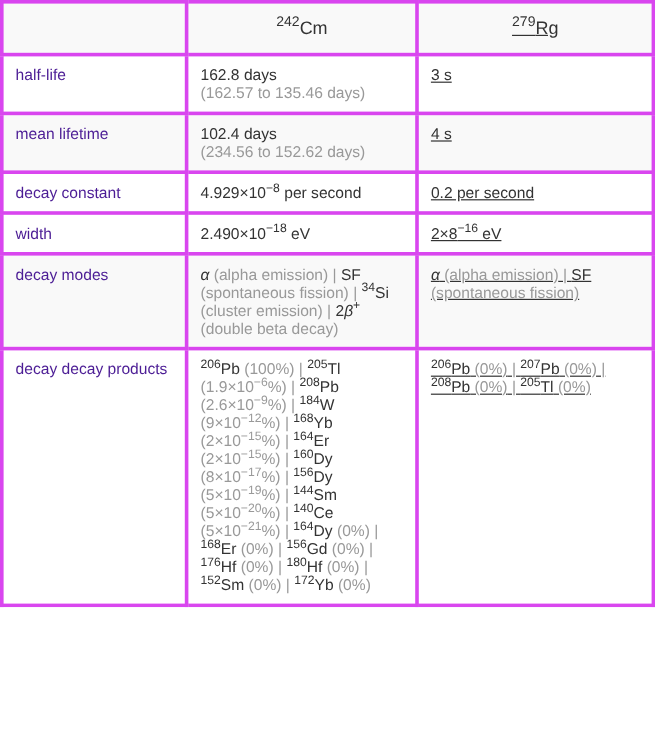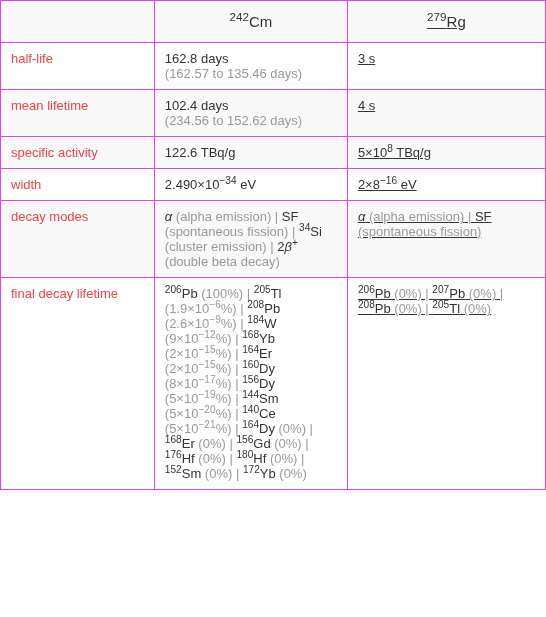--- a/index.html
+++ b/index.html
@@ -8,32 +8,32 @@
     background: #fff;
     font-family: Arial, sans-serif;
     font-size: 13px;
     color: #333;
   }
   .table {
     width: 546px;
     border-collapse: collapse;
   }
   .table td {
-    border: 1px solid #d946ef;
+    border: 3px solid #d946ef;
     padding: 8px 10px;
     vertical-align: top;
   }
   .table tr:first-child td {
     text-align: center;
     font-size: 15px;
     padding: 12px 10px;
   }
   .col-label {
     width: 150px;
-    color: #ef4444;
+    color: #4c1d95;
   }
   .col-1 { width: 190px; }
   .col-2 { width: 196px; text-decoration: underline; }
   .gray { color: #999; }
   .alt { background: #f9f9f9; }
   .sup { font-size: 0.78em; vertical-align: super; line-height: 0; }
   .ital { font-style: italic; }
 </style>
 </head>
 <body>
@@ -51,38 +51,38 @@
     <td class="col-1"><span>162.8 days</span><br><span class="gray">(162.57 to 135.46 days)</span></td>
     <td class="col-2">3 s</td>
   </tr>
 
   <tr class="alt">
     <td class="col-label">mean lifetime</td>
     <td class="col-1"><span>102.4 days</span><br><span class="gray">(234.56 to 152.62 days)</span></td>
     <td class="col-2">4 s</td>
   </tr>
 
+  <tr>
+    <td class="col-label">decay constant</td>
+    <td class="col-1"><span>4.929×10</span><span class="sup">−8</span><span> per second</span></td>
+    <td class="col-2">0.2 per second</td>
+  </tr>
 
-  <tr class="alt">
-    <td class="col-label">specific activity</td>
-    <td class="col-1">122.6 TBq/g</td>
-    <td class="col-2"><span>5×10</span><span class="sup">8</span><span> TBq/g</span></td>
-  </tr>
 
   <tr>
     <td class="col-label">width</td>
-    <td class="col-1"><span>2.490×10</span><span class="sup">−34</span><span> eV</span></td>
+    <td class="col-1"><span>2.490×10</span><span class="sup">−18</span><span> eV</span></td>
     <td class="col-2"><span>2×8</span><span class="sup">−16</span><span> eV</span></td>
   </tr>
 
   <tr class="alt">
     <td class="col-label">decay modes</td>
     <td class="col-1"><span class="ital">α</span><span class="gray"> (alpha emission)</span><span class="gray"> | </span><span>SF</span><span class="gray"> (spontaneous fission)</span><span class="gray"> | </span><span class="sup">34</span><span>Si</span><span class="gray"> (cluster emission)</span><span class="gray"> | </span><span>2</span><span class="ital">β</span><span class="sup">+</span><span class="gray"> (double beta decay)</span></td>
     <td class="col-2"><span class="ital">α</span><span class="gray"> (alpha emission)</span><span class="gray"> | </span><span>SF</span><span class="gray"> (spontaneous fission)</span></td>
   </tr>
 
   <tr>
-    <td class="col-label">final decay lifetime</td>
+    <td class="col-label">decay decay products</td>
     <td class="col-1"><span class="sup">206</span><span>Pb</span><span class="gray"> (100%)</span><span class="gray"> | </span><span class="sup">205</span><span>Tl</span><span class="gray"><span> (1.9×10</span><span class="sup">−6</span><span>%)</span></span><span class="gray"> | </span><span class="sup">208</span><span>Pb</span><span class="gray"><span> (2.6×10</span><span class="sup">−9</span><span>%)</span></span><span class="gray"> | </span><span class="sup">184</span><span>W</span><span class="gray"><span> (9×10</span><span class="sup">−12</span><span>%)</span></span><span class="gray"> | </span><span class="sup">168</span><span>Yb</span><span class="gray"><span> (2×10</span><span class="sup">−15</span><span>%)</span></span><span class="gray"> | </span><span class="sup">164</span><span>Er</span><span class="gray"><span> (2×10</span><span class="sup">−15</span><span>%)</span></span><span class="gray"> | </span><span class="sup">160</span><span>Dy</span><span class="gray"><span> (8×10</span><span class="sup">−17</span><span>%)</span></span><span class="gray"> | </span><span class="sup">156</span><span>Dy</span><span class="gray"><span> (5×10</span><span class="sup">−19</span><span>%)</span></span><span class="gray"> | </span><span class="sup">144</span><span>Sm</span><span class="gray"><span> (5×10</span><span class="sup">−20</span><span>%)</span></span><span class="gray"> | </span><span class="sup">140</span><span>Ce</span><span class="gray"><span> (5×10</span><span class="sup">−21</span><span>%)</span></span><span class="gray"> | </span><span class="sup">164</span><span>Dy</span><span class="gray"> (0%)</span><span class="gray"> | </span><span class="sup">168</span><span>Er</span><span class="gray"> (0%)</span><span class="gray"> | </span><span class="sup">156</span><span>Gd</span><span class="gray"> (0%)</span><span class="gray"> | </span><span class="sup">176</span><span>Hf</span><span class="gray"> (0%)</span><span class="gray"> | </span><span class="sup">180</span><span>Hf</span><span class="gray"> (0%)</span><span class="gray"> | </span><span class="sup">152</span><span>Sm</span><span class="gray"> (0%)</span><span class="gray"> | </span><span class="sup">172</span><span>Yb</span><span class="gray"> (0%)</span></td>
     <td class="col-2"><span class="sup">206</span><span>Pb</span><span class="gray"> (0%)</span><span class="gray"> | </span><span class="sup">207</span><span>Pb</span><span class="gray"> (0%)</span><span class="gray"> | </span><span class="sup">208</span><span>Pb</span><span class="gray"> (0%)</span><span class="gray"> | </span><span class="sup">205</span><span>Tl</span><span class="gray"> (0%)</span></td>
   </tr>
 </tbody>
   </table>
 
 </body></html>

